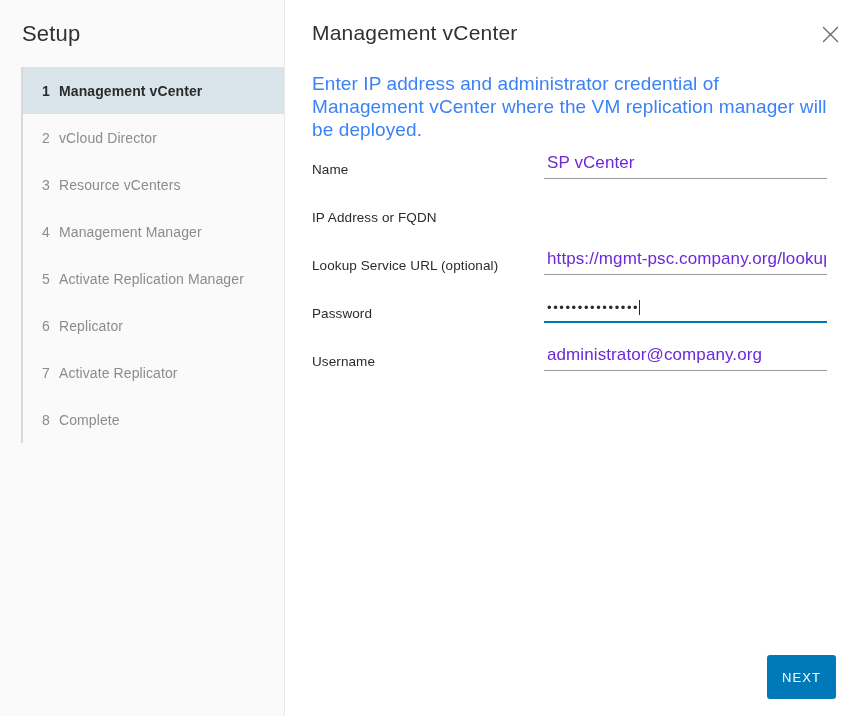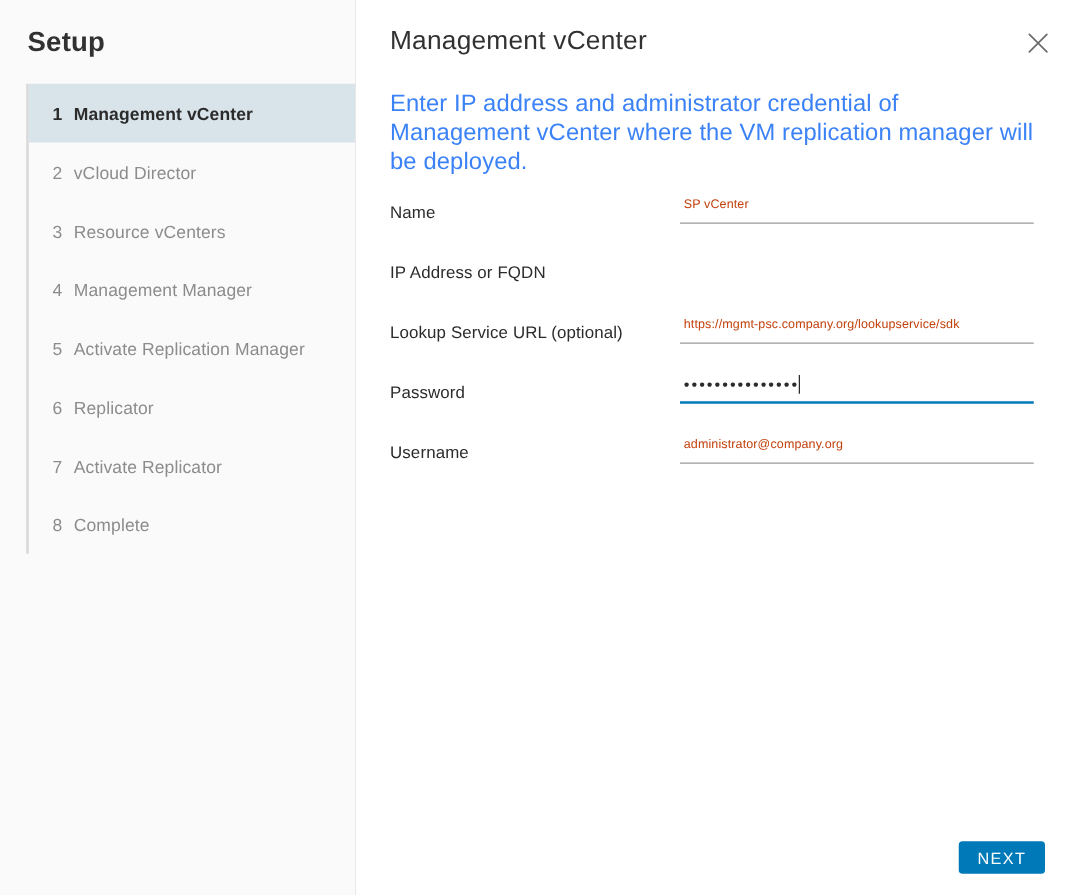--- a/index.html
+++ b/index.html
@@ -28,21 +28,21 @@
     width: 285px;
     height: 716px;
     background: #fafafa;
     border-right: 1px solid #e8e8e8;
     flex: 0 0 285px;
     position: relative;
   }
 
   #sidebar-title {
     font-size: 22px;
-    font-weight: 700;
+    font-weight: 400;
     color: #313131;
     letter-spacing: 0.2px;
     padding: 20px 0 0 22px;
     margin: 0;
     line-height: 28px;
   }
 
   #steps {
     margin-top: 19px;
     border-left: 2px solid #d8d8d8;
@@ -158,22 +158,22 @@
     padding-top: 3px;
   }
 
   .field-input {
     width: 283px;
     height: 27px;
     border: none;
     border-bottom: 1px solid #9a9a9a;
     background: transparent;
     font-family: "Liberation Sans", sans-serif;
-    font-size: 10px;
-    color: #c2410c;
+    font-size: 17px;
+    color: #6d28d9;
     padding: 0 1px 4px 3px;
     letter-spacing: 0.1px;
     outline: none;
     border-radius: 0;
     display: block;
   }
   .field-input::placeholder { color: #b3b3b3; }
 
   
   .pw-display {
@@ -204,21 +204,21 @@
 
   
   #footer {
     position: absolute;
     right: 23px;
     bottom: 17px;
   }
 
   #next-button {
     min-width: 69px;
-    height: 26px;
+    height: 44px;
     background: #0079b8;
     color: #ffffff;
     border: none;
     border-radius: 3px;
     font-family: "Liberation Sans", sans-serif;
     font-size: 13px;
     letter-spacing: 1.1px;
     cursor: pointer;
     padding: 0 15px;
   }

